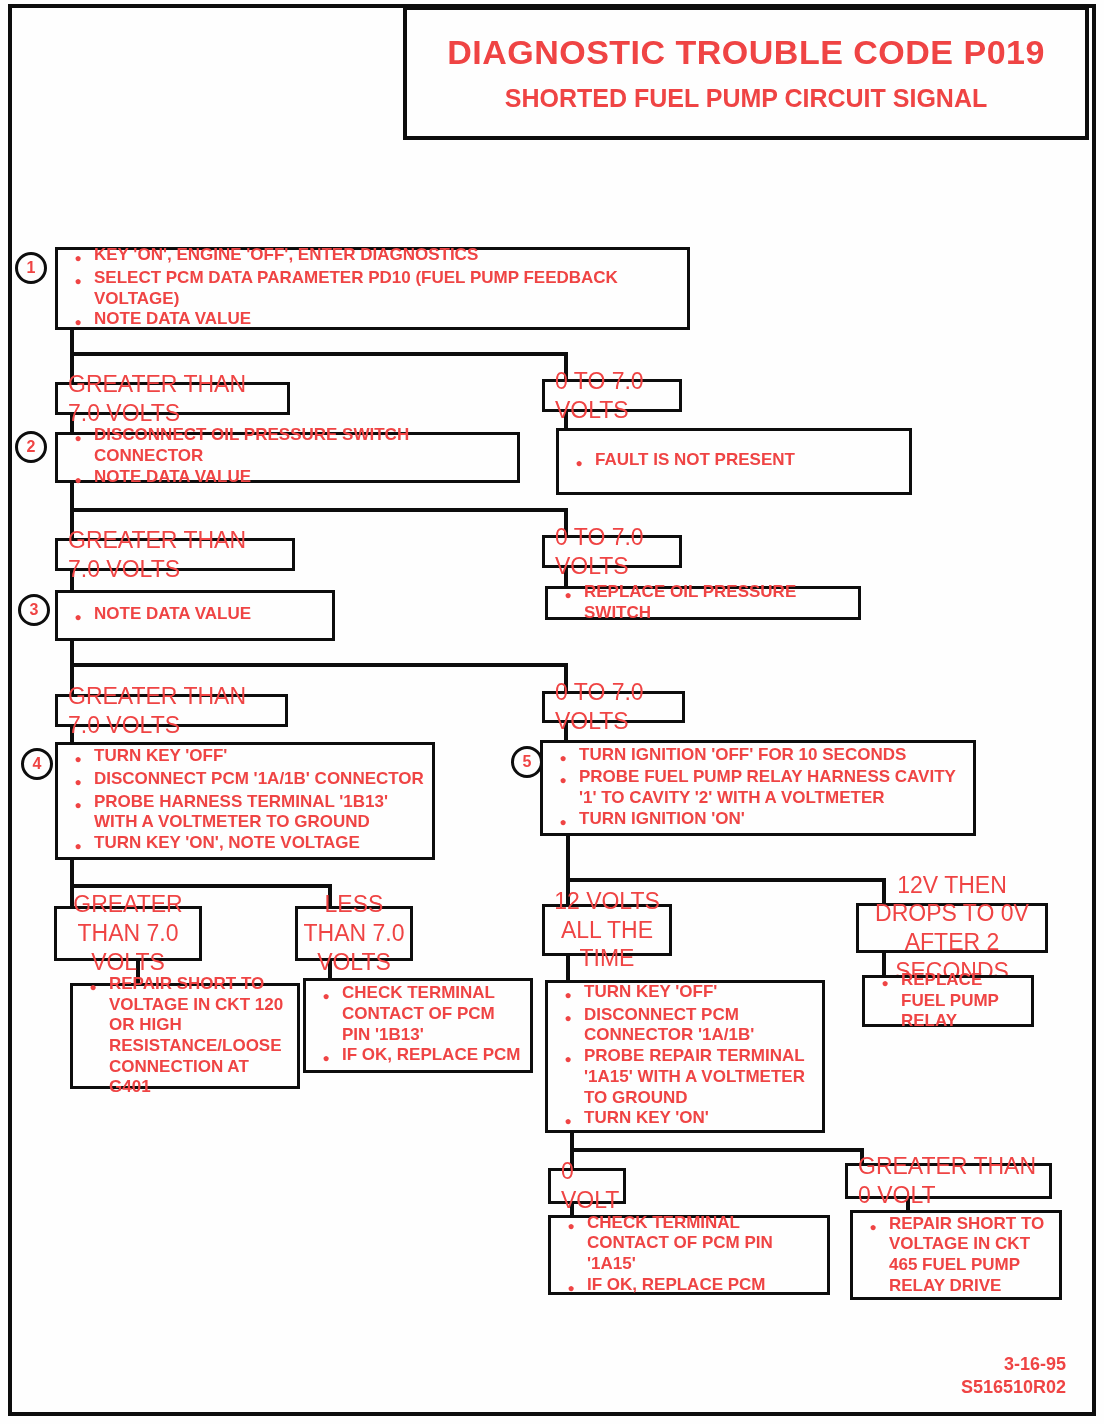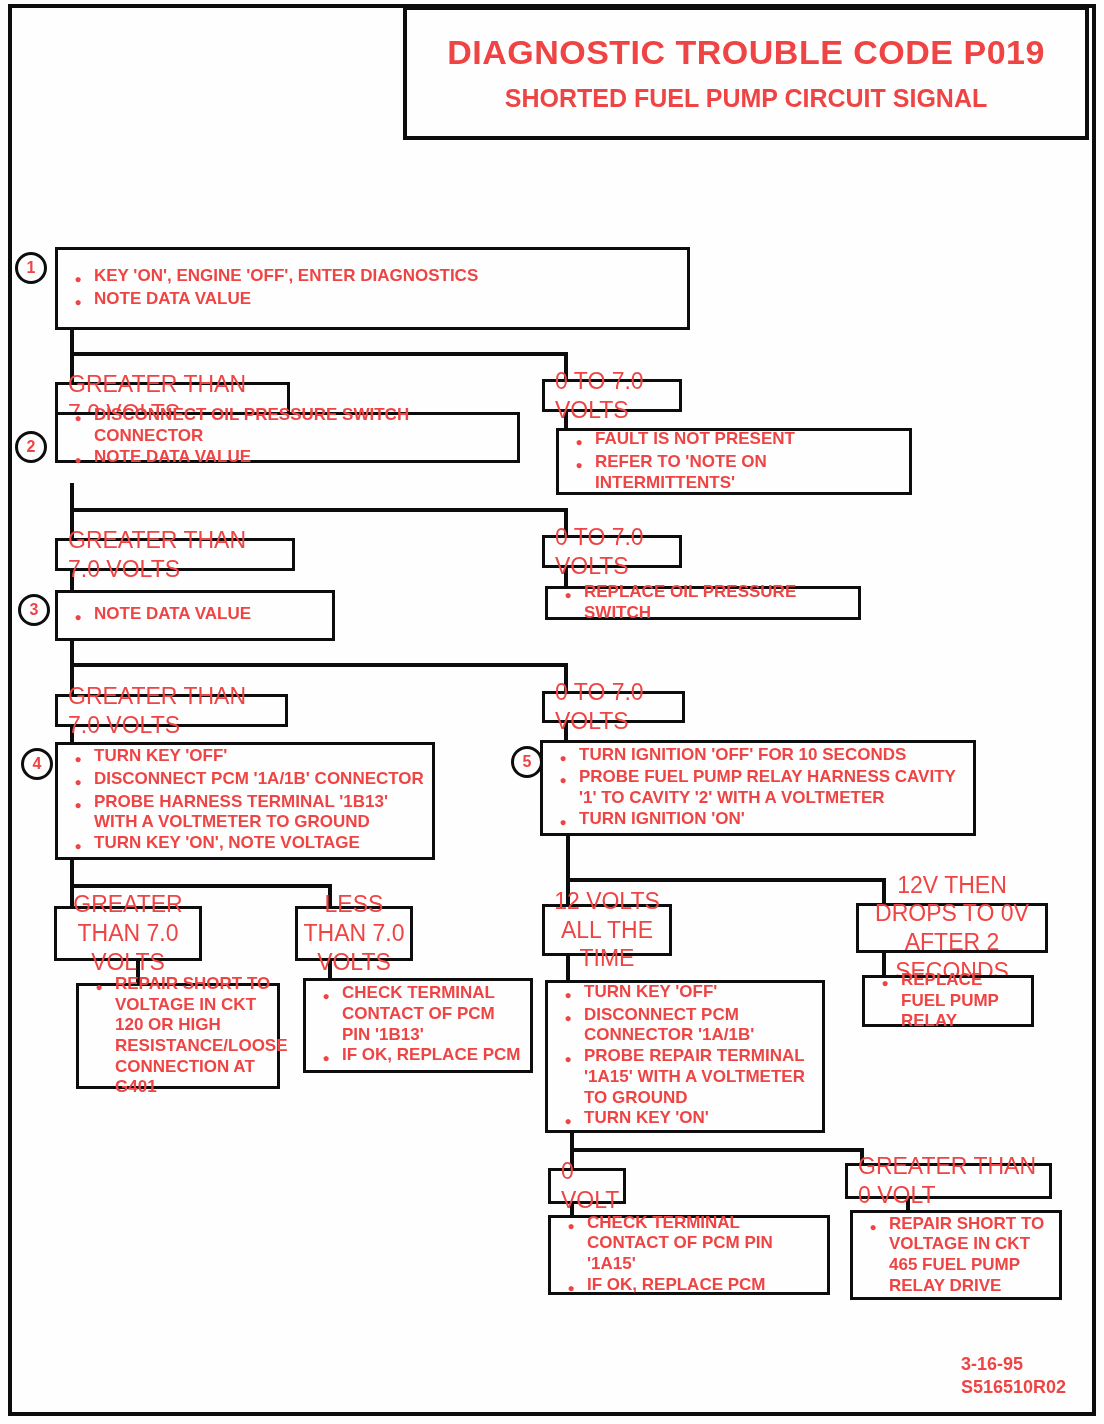--- a/index.html
+++ b/index.html
@@ -15,21 +15,21 @@
   .action { display:flex; flex-direction:column; justify-content:center; padding:4px 8px 4px 4px; }
   .bullet { display:grid; grid-template-columns:32px 1fr; align-items:start;
             font-weight:bold; font-size:17px; line-height:1.22; }
   .bullet .dot { text-align:center; padding-top:2px; }
   .bullet .dot::before { content:"●"; font-size:12px; }
   .label { font-weight:normal; font-size:23px; display:flex; align-items:center; padding:2px 10px; line-height:1.25; }
   .label.center { justify-content:center; text-align:center; padding:2px 4px; }
   .stepnum { position:absolute; width:32px; height:32px; border:3px solid #0d0d0d; border-radius:50%;
              display:flex; align-items:center; justify-content:center; font-weight:bold; font-size:16px; background:#fefefe; }
   .line { position:absolute; background:#0d0d0d; }
-  .footer { position:absolute; right:38px; bottom:26px; font-weight:bold; font-size:18px; line-height:1.25; }
+  .footer { position:absolute; right:38px; bottom:26px; text-align:right; font-weight:bold; font-size:18px; line-height:1.25; }
 </style>
 </head>
 <body>
 
 <div class="page">
   <div class="page-frame"></div>
 
   <div class="title-box">
     <div class="title-1">DIAGNOSTIC TROUBLE CODE P019</div>
     <div class="title-2">SHORTED FUEL PUMP CIRCUIT SIGNAL</div>
@@ -72,39 +72,39 @@
   <div class="stepnum" style="left:21px;top:748px">4</div>
   <div class="stepnum" style="left:511px;top:746px">5</div>
 
   <div class="box action" style="left:55px;top:247px;width:635px;height:83px">
     <div class="bullet">
         <span class="dot"></span>
         <span>KEY 'ON', ENGINE 'OFF',  ENTER DIAGNOSTICS</span>
       </div>
     <div class="bullet">
         <span class="dot"></span>
+        <span>SELECT PCM  DATA  PARAMETER PD10 (FUEL PUMP FEEDBACK VOLTAGE)</span>
+      </div>
+    <div class="bullet">
+        <span class="dot"></span>
         <span>NOTE DATA VALUE</span>
       </div>
   </div>
 
   <div class="box label" style="left:55px;top:382px;width:235px;height:33px">GREATER THAN 7.0 VOLTS</div>
   <div class="box label" style="left:542px;top:379px;width:140px;height:33px">0 TO 7.0 VOLTS</div>
 
   <div class="box action" style="left:556px;top:428px;width:356px;height:67px">
     <div class="bullet">
         <span class="dot"></span>
         <span>FAULT IS NOT PRESENT</span>
       </div>
-    <div class="bullet">
-        <span class="dot"></span>
-        <span>REFER TO 'NOTE ON INTERMITTENTS'</span>
-      </div>
-  </div>
-
-  <div class="box action" style="left:55px;top:412px;width:465px;height:51px">
+  </div>
+
+  <div class="box action" style="left:55px;top:432px;width:465px;height:51px">
     <div class="bullet">
         <span class="dot"></span>
         <span>DISCONNECT OIL PRESSURE SWITCH CONNECTOR</span>
       </div>
     <div class="bullet">
         <span class="dot"></span>
         <span>NOTE DATA VALUE</span>
       </div>
   </div>
 
@@ -161,21 +161,21 @@
         <span>TURN IGNITION 'ON'</span>
       </div>
   </div>
 
   <div class="box label center" style="left:54px;top:906px;width:148px;height:55px">GREATER THAN 7.0 VOLTS</div>
   <div class="box label center" style="left:295px;top:906px;width:118px;height:55px">LESS THAN 7.0 VOLTS</div>
 
   <div class="box label center" style="left:542px;top:904px;width:130px;height:52px">12 VOLTS ALL THE TIME</div>
   <div class="box label center" style="left:856px;top:903px;width:192px;height:50px">12V THEN DROPS TO 0V AFTER 2 SECONDS</div>
 
-  <div class="box action" style="left:76px;top:983px;width:204px;height:106px">
+  <div class="box action" style="left:70px;top:983px;width:230px;height:106px">
     <div class="bullet">
         <span class="dot"></span>
         <span>REPAIR SHORT TO VOLTAGE IN CKT 120 OR HIGH RESISTANCE/LOOSE CONNECTION AT G401</span>
       </div>
   </div>
 
   <div class="box action" style="left:303px;top:978px;width:230px;height:95px">
     <div class="bullet">
         <span class="dot"></span>
         <span>CHECK TERMINAL CONTACT OF PCM PIN '1B13'</span>

